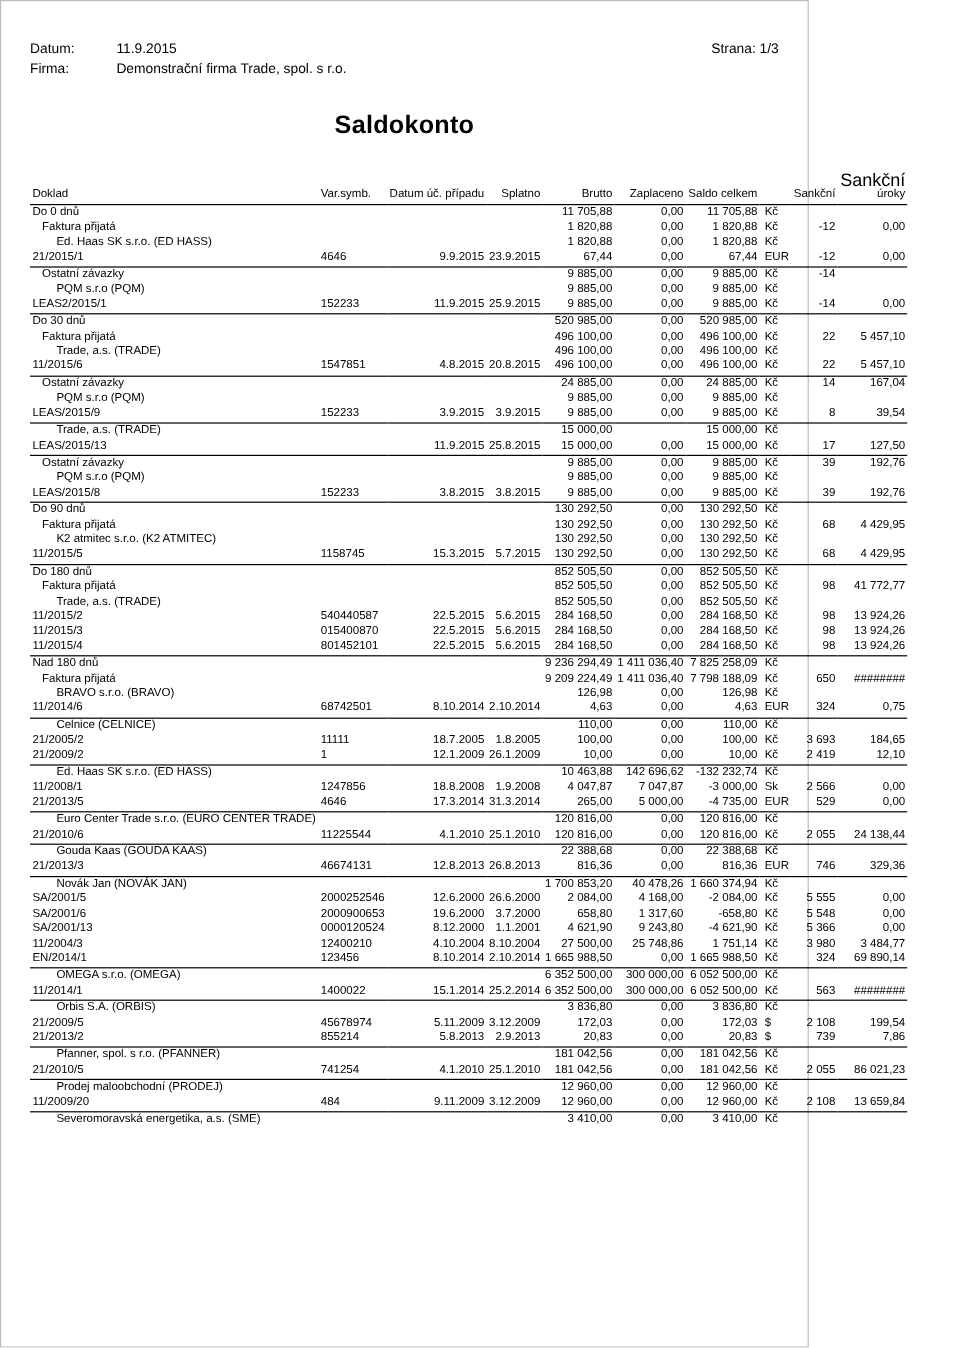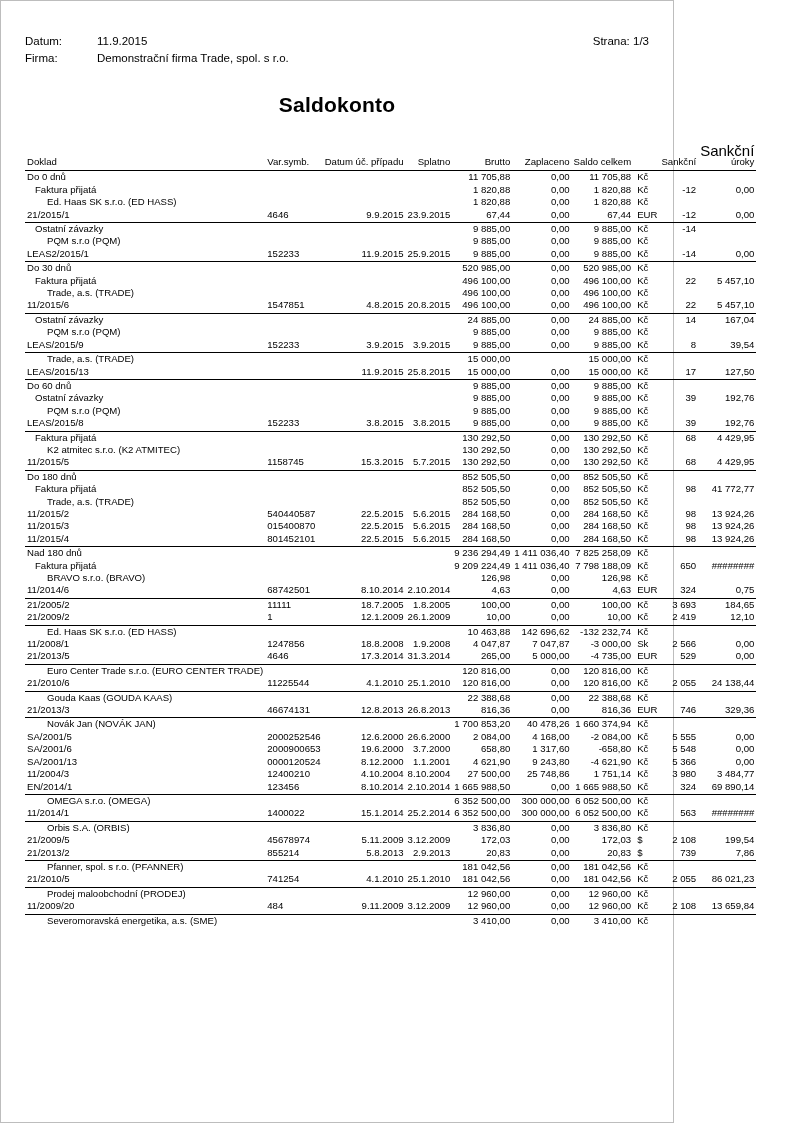--- a/index.html
+++ b/index.html
@@ -332,32 +332,20 @@
           <td class="c-datum">11.9.2015</td>
           <td class="c-splat">25.8.2015</td>
           <td class="c-brutto">15 000,00</td>
           <td class="c-zapl">0,00</td>
           <td class="c-saldo">15 000,00</td>
           <td class="c-mena">Kč</td>
           <td class="c-prod">17</td>
           <td class="c-urok">127,50</td>
         </tr>
         <tr>
-          <td class="c-doklad bold">Do 60 dnů</td>
-          <td class="c-var"></td>
-          <td class="c-datum"></td>
-          <td class="c-splat"></td>
-          <td class="c-brutto bold">9 885,00</td>
-          <td class="c-zapl bold">0,00</td>
-          <td class="c-saldo bold">9 885,00</td>
-          <td class="c-mena bold">Kč</td>
-          <td class="c-prod bold"></td>
-          <td class="c-urok bold"></td>
-        </tr>
-        <tr>
           <td class="c-doklad indent1 bold">Ostatní závazky</td>
           <td class="c-var"></td>
           <td class="c-datum"></td>
           <td class="c-splat"></td>
           <td class="c-brutto bold">9 885,00</td>
           <td class="c-zapl bold">0,00</td>
           <td class="c-saldo bold">9 885,00</td>
           <td class="c-mena bold">Kč</td>
           <td class="c-prod bold">39</td>
           <td class="c-urok bold">192,76</td>
@@ -380,20 +368,32 @@
           <td class="c-datum">3.8.2015</td>
           <td class="c-splat">3.8.2015</td>
           <td class="c-brutto">9 885,00</td>
           <td class="c-zapl">0,00</td>
           <td class="c-saldo">9 885,00</td>
           <td class="c-mena">Kč</td>
           <td class="c-prod">39</td>
           <td class="c-urok">192,76</td>
         </tr>
         <tr>
+          <td class="c-doklad bold">Do 90 dnů</td>
+          <td class="c-var"></td>
+          <td class="c-datum"></td>
+          <td class="c-splat"></td>
+          <td class="c-brutto bold">130 292,50</td>
+          <td class="c-zapl bold">0,00</td>
+          <td class="c-saldo bold">130 292,50</td>
+          <td class="c-mena bold">Kč</td>
+          <td class="c-prod bold"></td>
+          <td class="c-urok bold"></td>
+        </tr>
+        <tr>
           <td class="c-doklad indent1 bold">Faktura přijatá</td>
           <td class="c-var"></td>
           <td class="c-datum"></td>
           <td class="c-splat"></td>
           <td class="c-brutto bold">130 292,50</td>
           <td class="c-zapl bold">0,00</td>
           <td class="c-saldo bold">130 292,50</td>
           <td class="c-mena bold">Kč</td>
           <td class="c-prod bold">68</td>
           <td class="c-urok bold">4 429,95</td>
@@ -534,20 +534,32 @@
           <td class="c-doklad">11/2014/6</td>
           <td class="c-var">68742501</td>
           <td class="c-datum">8.10.2014</td>
           <td class="c-splat">2.10.2014</td>
           <td class="c-brutto">4,63</td>
           <td class="c-zapl">0,00</td>
           <td class="c-saldo">4,63</td>
           <td class="c-mena">EUR</td>
           <td class="c-prod">324</td>
           <td class="c-urok">0,75</td>
+        </tr>
+        <tr>
+          <td class="c-doklad indent2">Celnice (CELNICE)</td>
+          <td class="c-var"></td>
+          <td class="c-datum"></td>
+          <td class="c-splat"></td>
+          <td class="c-brutto">110,00</td>
+          <td class="c-zapl">0,00</td>
+          <td class="c-saldo">110,00</td>
+          <td class="c-mena">Kč</td>
+          <td class="c-prod"></td>
+          <td class="c-urok"></td>
         </tr>
         <tr>
           <td class="c-doklad">21/2005/2</td>
           <td class="c-var">11111</td>
           <td class="c-datum">18.7.2005</td>
           <td class="c-splat">1.8.2005</td>
           <td class="c-brutto">100,00</td>
           <td class="c-zapl">0,00</td>
           <td class="c-saldo">100,00</td>
           <td class="c-mena">Kč</td>

